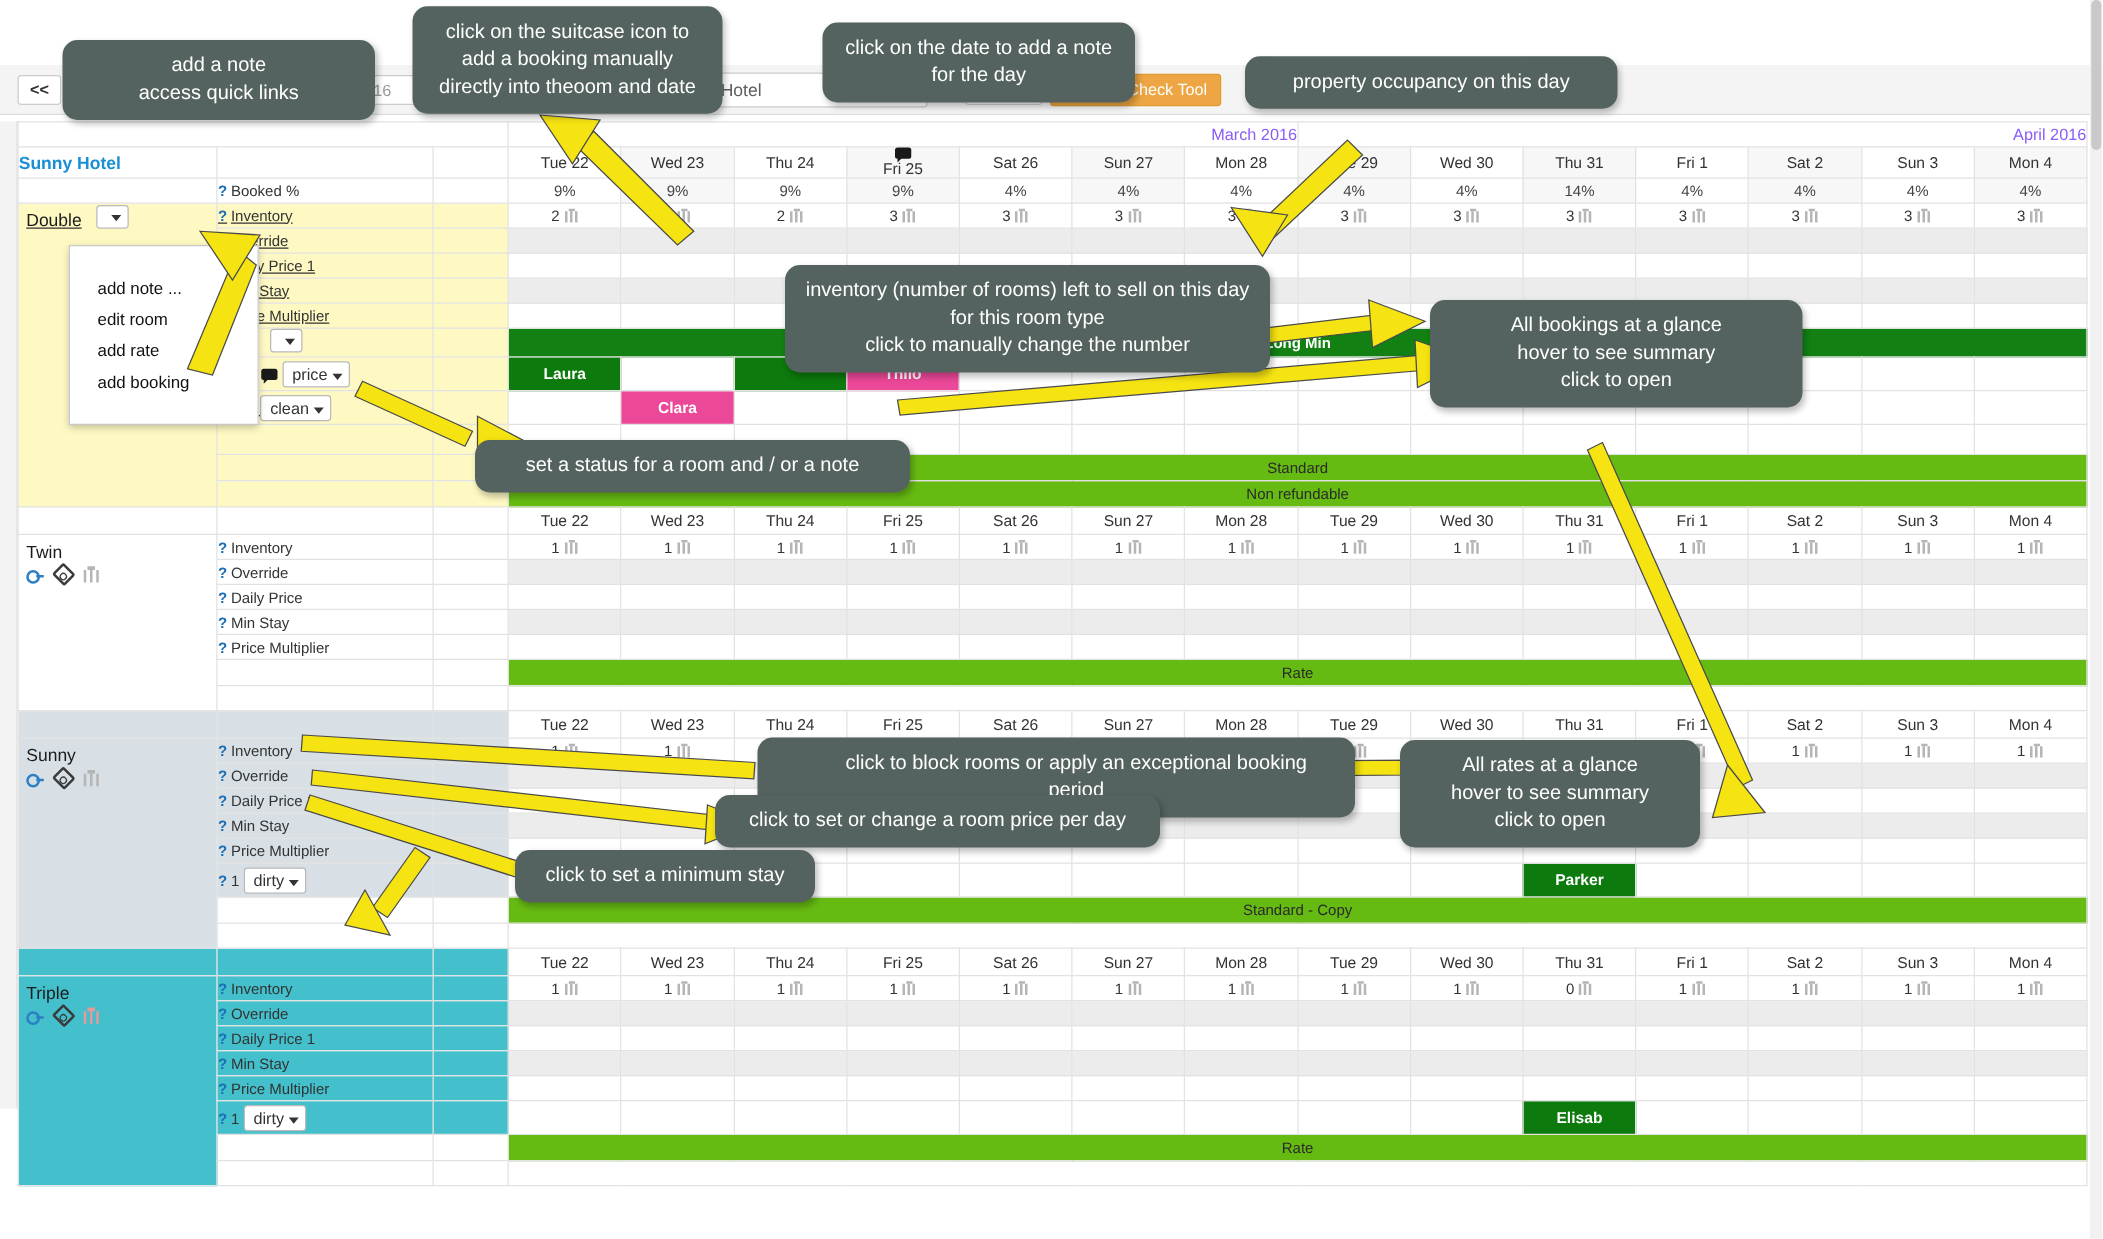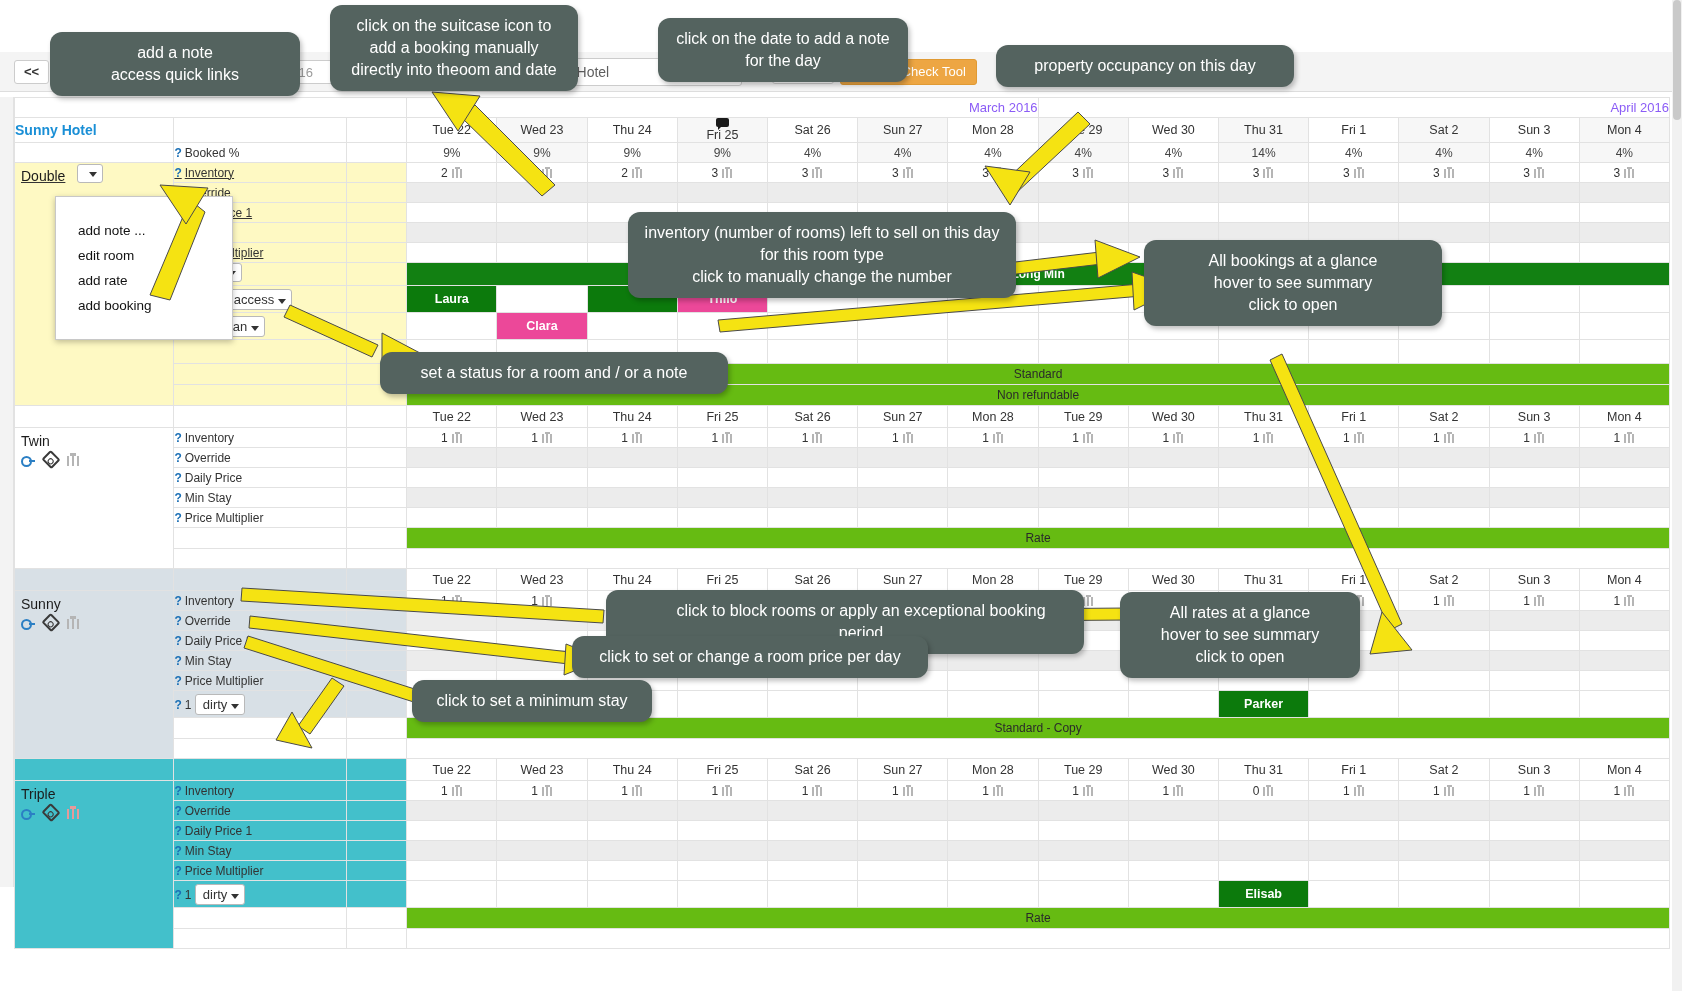--- a/index.html
+++ b/index.html
@@ -141,21 +141,21 @@
                  text-align:center; height:22px; line-height:22px; }
   .bar-rate { background:#66bb12; color:#2a2a2a; font-size:12px; text-align:center;
               height:20px; line-height:20px; }
   .bk { color:#fff; font-weight:bold; font-size:12.5px; text-align:center;
         height:26px; line-height:26px; }
   .bk.green { background:#0c7a0c; }
   .bk.purple { background:#ec4899; }
 
   
   .ctxmenu {
-    position:absolute; left:55px; top:196px; width:178px; background:#fff;
+    position:absolute; left:55px; top:196px; width:152px; background:#fff;
     border:1px solid #c8c8c8; box-shadow:0 2px 6px rgba(0,0,0,.25); z-index: 60;
     padding: 21px 0;
   }
   .ctxmenu div { font-size:13.5px; color:#111; padding:5px 0 5px 22px; }
 
   
   .callout {
     position:absolute; background:#54635f; color:#fff; border-radius:12px;
     font-size:16px; line-height:22px; text-align:center;
     padding:10px 16px; z-index: 80; box-shadow: 2px 3px 5px rgba(0,0,0,.25);
@@ -358,21 +358,21 @@
             <td class="cell"></td>
             <td class="cell"></td>
             <td class="cell"></td>
           </tr>
           <tr>
             <td class="attr tint-double"><span class="sel-blank" style="margin-left:42px"><i class="cv"></i></span></td>
             <td class="tint-double"></td>
             <td colspan="14" class="bar-longmin">Long Min</td>
           </tr>
           <tr>
-            <td class="attr tint-double"><span class="q">?</span><span>101</span><span class="msgico"></span><span class="sel-sm"><span>access</span><i class="cv"></i></span></td>
+            <td class="attr tint-double"><span class="q">?</span><span>101</span><span class="msgico"></span><span class="sel-sm"><span>price</span><i class="cv"></i></span></td>
             <td class="tint-double"></td>
             <td colspan="1" class="bk green"><span>Laura</span></td>
             <td class="cell" style="height:26px"></td>
             <td colspan="1" class="bk green"><span></span></td>
             <td colspan="1" class="bk purple"><span>Thilo</span></td>
             <td class="cell" style="height:26px"></td>
             <td class="cell" style="height:26px"></td>
             <td class="cell" style="height:26px"></td>
             <td class="cell" style="height:26px"></td>
             <td class="cell" style="height:26px"></td>

